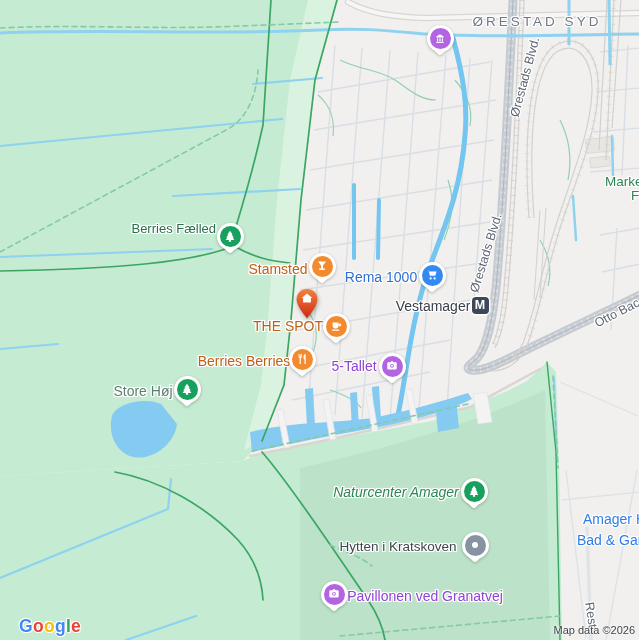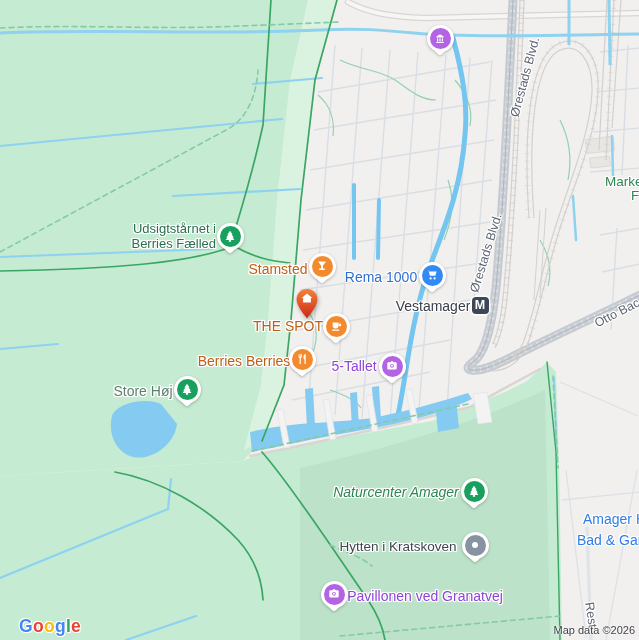--- a/index.html
+++ b/index.html
@@ -198,27 +198,27 @@
         <path d="M0 28 C80 24 160 30 240 26 L340 22"></path>
         <path d="M0 252 228 129 C248 117 256 96 258 70"></path>
         <path d="M252 451 468 404"></path>
         <path d="M340 636 560 616"></path>
         <path d="M553 376 558 468"></path>
         <path d="M330 545 C345 552 360 556 372 566"></path>
       </g>
     </g>
   </svg>
 
+  <div class="district-label halo" style="left:537px;top:21px">ØRESTAD SYD</div>
   <div class="road-label halo" style="left:525px;top:77px;transform:translate(-50%,-50%) rotate(-75deg)">Ørestads Blvd.</div>
   <div class="road-label halo" style="left:486px;top:253px;transform:translate(-50%,-50%) rotate(-73deg)">Ørestads Blvd.</div>
   <div class="road-label halo" style="left:617px;top:313px;transform:translate(-50%,-50%) rotate(-27deg)">Otto Bac</div>
   <div class="road-label halo" style="left:591px;top:615px;transform:translate(-50%,-50%) rotate(82deg)">Rest</div>
 
   <div class="two-line halo lbl-parkdark" style="left:92px;top:221px;width:124px;text-align:right">
-    <div>Udsigtstårnet i</div>
     <div>Berries Fælled</div>
   </div>
   <div class="poi-label halo lbl-orange" style="left:278px;top:269px">Stamsted</div>
   <div class="poi-label halo lbl-blue" style="left:381px;top:277px">Rema 1000</div>
   <div class="poi-label halo lbl-orange" style="left:288px;top:326px">THE SPOT</div>
   <div class="poi-label halo lbl-dark" style="left:433px;top:306px">Vestamager</div>
   <div class="poi-label halo lbl-orange" style="left:244px;top:361px">Berries Berries</div>
   <div class="poi-label halo lbl-purple" style="left:354px;top:366px">5-Tallet</div>
   <div class="poi-label halo lbl-parkgray" style="left:143px;top:391px">Store Høj</div>
   <div class="poi-label halo lbl-parkgreen" style="left:396px;top:492px">Naturcenter Amager</div>

